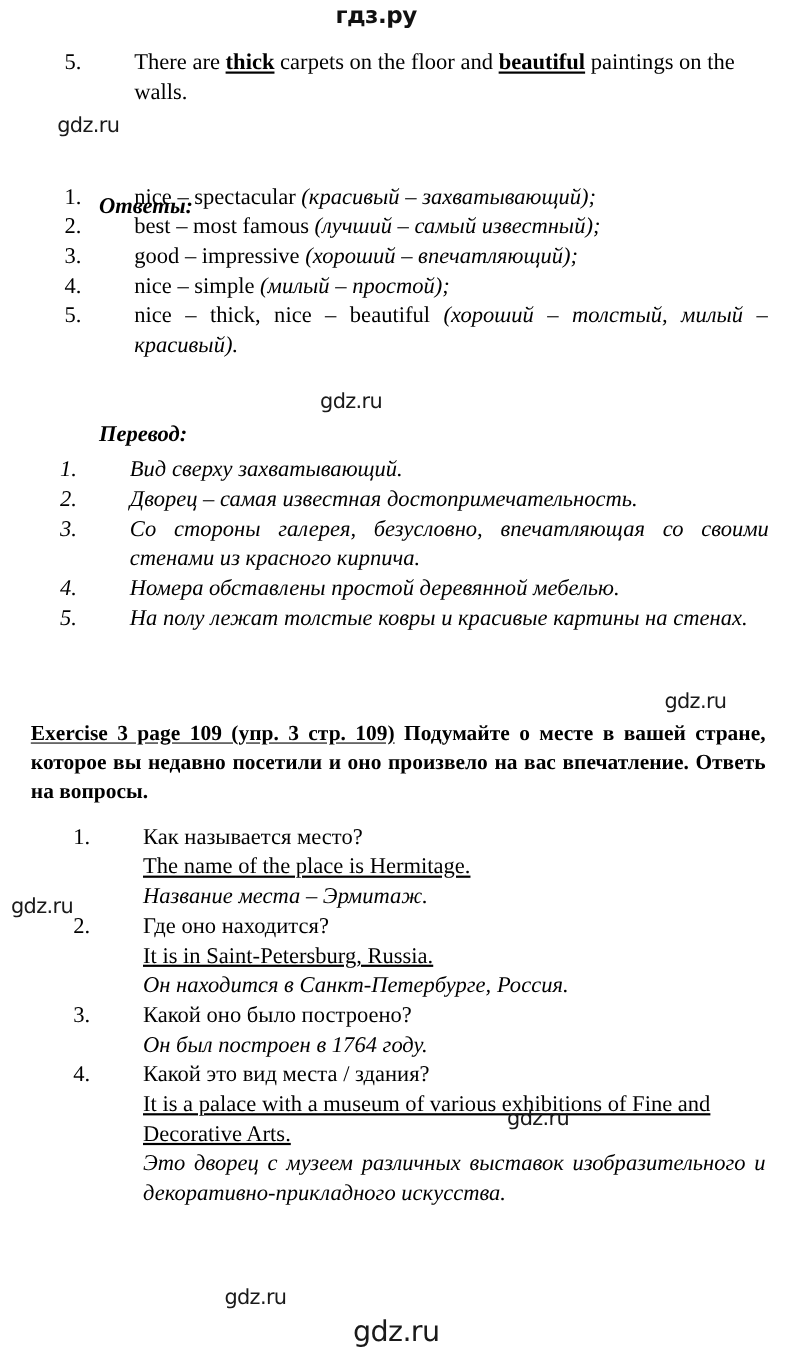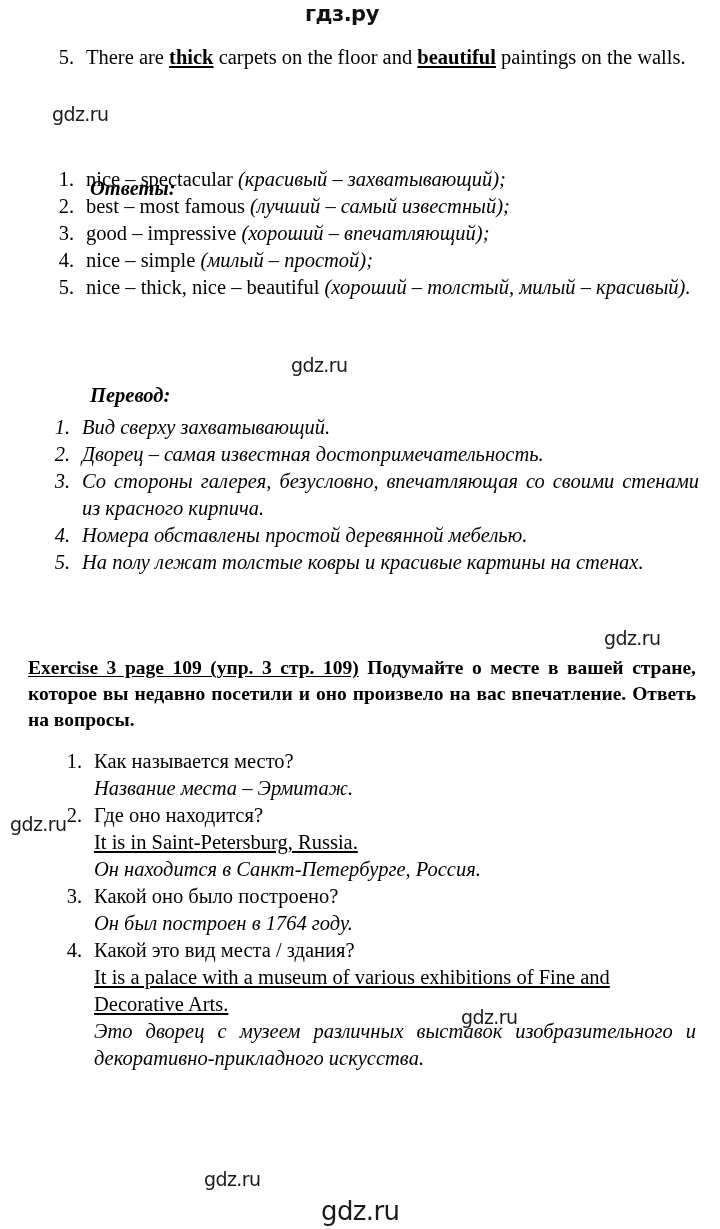--- a/index.html
+++ b/index.html
@@ -55,20 +55,21 @@
     display: flex;
     align-items: flex-start;
   }
   .num {
     flex: 0 0 auto;
     text-align: right;
     white-space: nowrap;
   }
   .body-txt {
     flex: 1 1 auto;
+    margin-left: 36px;
   }
 
   .fs20 { font-size: 20.5px; line-height: 27px; }
 
   .ital { font-style: italic; }
   .bold { font-weight: bold; }
   .uline { text-decoration: underline; text-underline-offset: 1.5px; }
   .justify { text-align: justify; text-align-last: left; }
 
   .heading-ex {
@@ -150,20 +151,21 @@
   <div class="wm" style="left:604px; top:627px; font-size:19px;">gdz.ru</div>
 
   <div class="blk heading-ex" style="left:28px; top:655px; width:668px;"><span class="uline">Exercise 3 page 109 (упр. 3 стр. 109)</span><span> Подумайте о месте в вашей стране, которое вы недавно посетили и оно произвело на вас впечатление. Ответь на вопросы.</span></div>
 
   <div class="blk q-list" style="left:56px; top:748px; width:640px;">
 
     <div class="ol-item fs20">
       <span class="num" style="width:26px; margin-right:12px;">1.</span>
       <span class="body-txt">
         <div>Как называется место?</div>
+        <div class="uline">The name of the place is Hermitage.</div>
         <div class="ital">Название места – Эрмитаж.</div>
       </span>
     </div>
 
     <div class="ol-item fs20">
       <span class="num" style="width:26px; margin-right:12px;">2.</span>
       <span class="body-txt">
         <div>Где оно находится?</div>
         <div class="uline">It is in Saint-Petersburg, Russia.</div>
         <div class="ital">Он находится в Санкт-Петербурге, Россия.</div>

